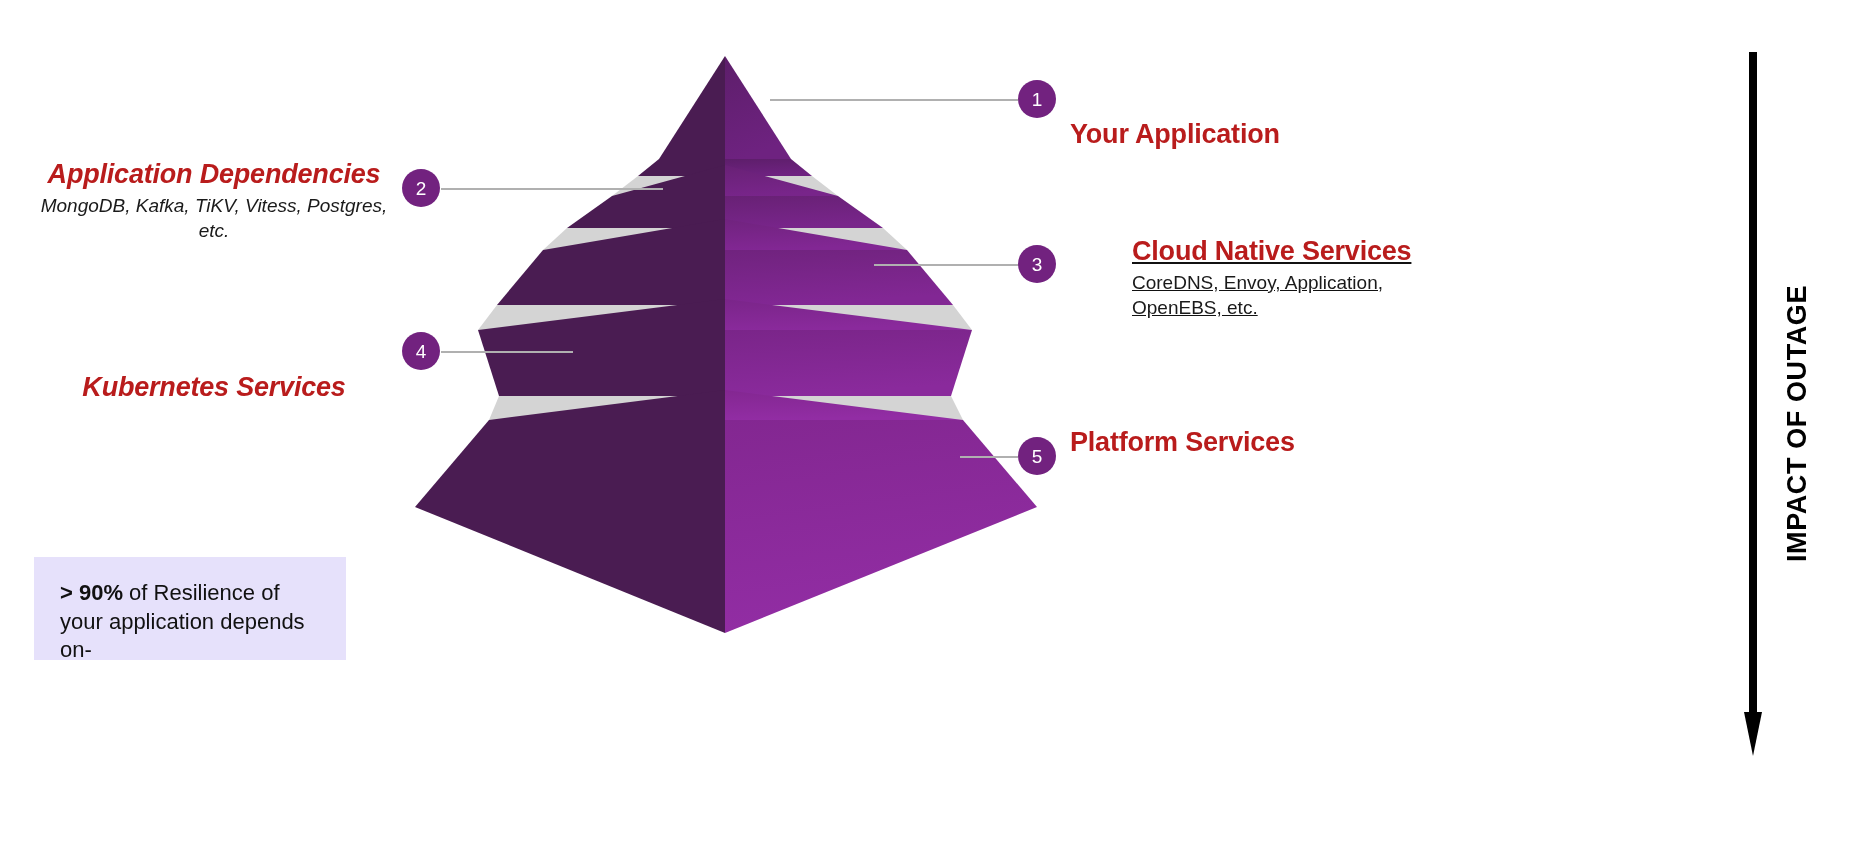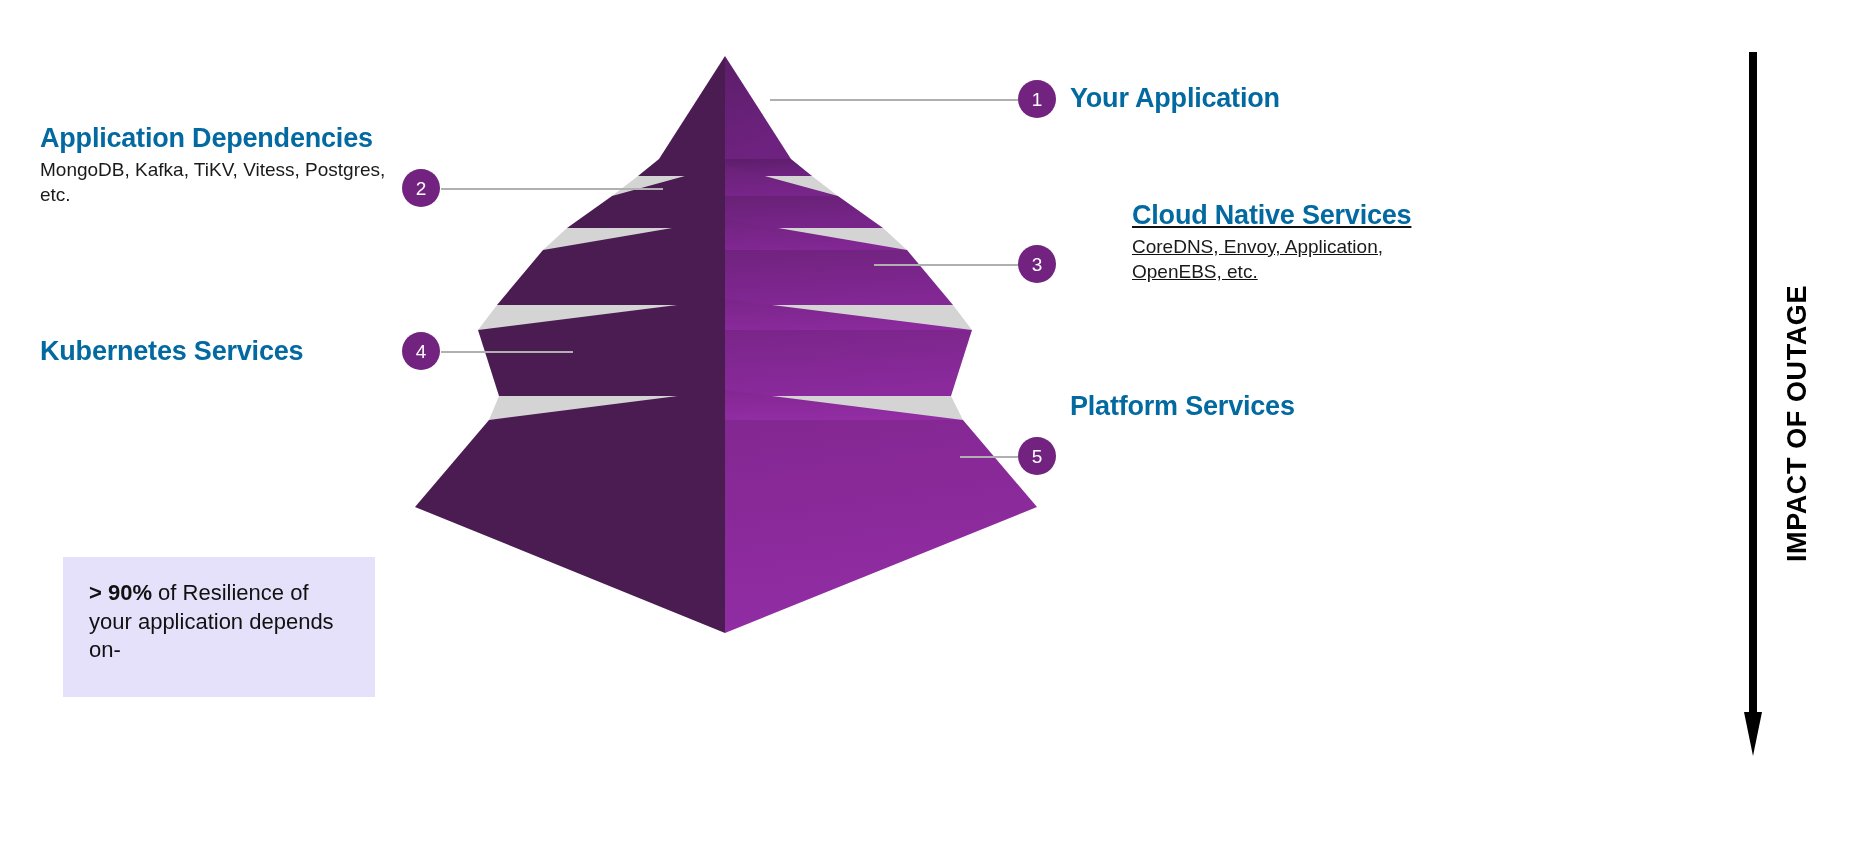--- a/index.html
+++ b/index.html
@@ -25,37 +25,36 @@
     position:absolute;width:38px;height:38px;border-radius:50%;
     background:#72227f;color:#ffffff;
     display:flex;align-items:center;justify-content:center;
     font-size:19px;line-height:1;font-weight:400;
     font-family:"Liberation Sans", sans-serif;
   }
 
   
   .label{position:absolute;}
   .label .ttl{
-    font-size:27px;font-weight:bold;color:#0369a1;
-    line-height:1.22;letter-spacing:-0.2px;white-space:nowrap;
+    font-size:27px;font-weight:bold;color:#b91c1c;
+    line-height:1.22;letter-spacing:-0.2px;white-space:nowrap;margin-top:36px;
   }
   .label .sub{
     font-size:19px;font-weight:normal;color:#1a1a1a;
     line-height:1.33;margin-top:2px;
   }
   .label.right{text-align:left;}
-  .label.left{text-align:left;}
+  .label.left{text-align:center;font-style:italic;}
 
   
   #callout{
-    position:absolute;left:34px;top:557px;width:312px;height:140px;
+    position:absolute;left:34px;top:557px;width:312px;height:103px;
     background:#e6e1fb;
     padding:22px 26px 0 26px;
     box-sizing:border-box;
-    margin-left:29px;
   }
   #callout .line1{font-size:22px;line-height:1.30;color:#111111;}
   #callout .line1 b{font-weight:bold;}
   #callout .line2{font-size:22px;line-height:1.30;font-weight:bold;color:#0b0b0b;margin-top:26px;}
 
   
   #impact-arrow{position:absolute;left:1744px;top:52px;width:18px;height:704px;}
   #impact-text{
     position:absolute;left:1768px;top:0px;height:846px;width:60px;
     display:flex;align-items:center;justify-content:center;

